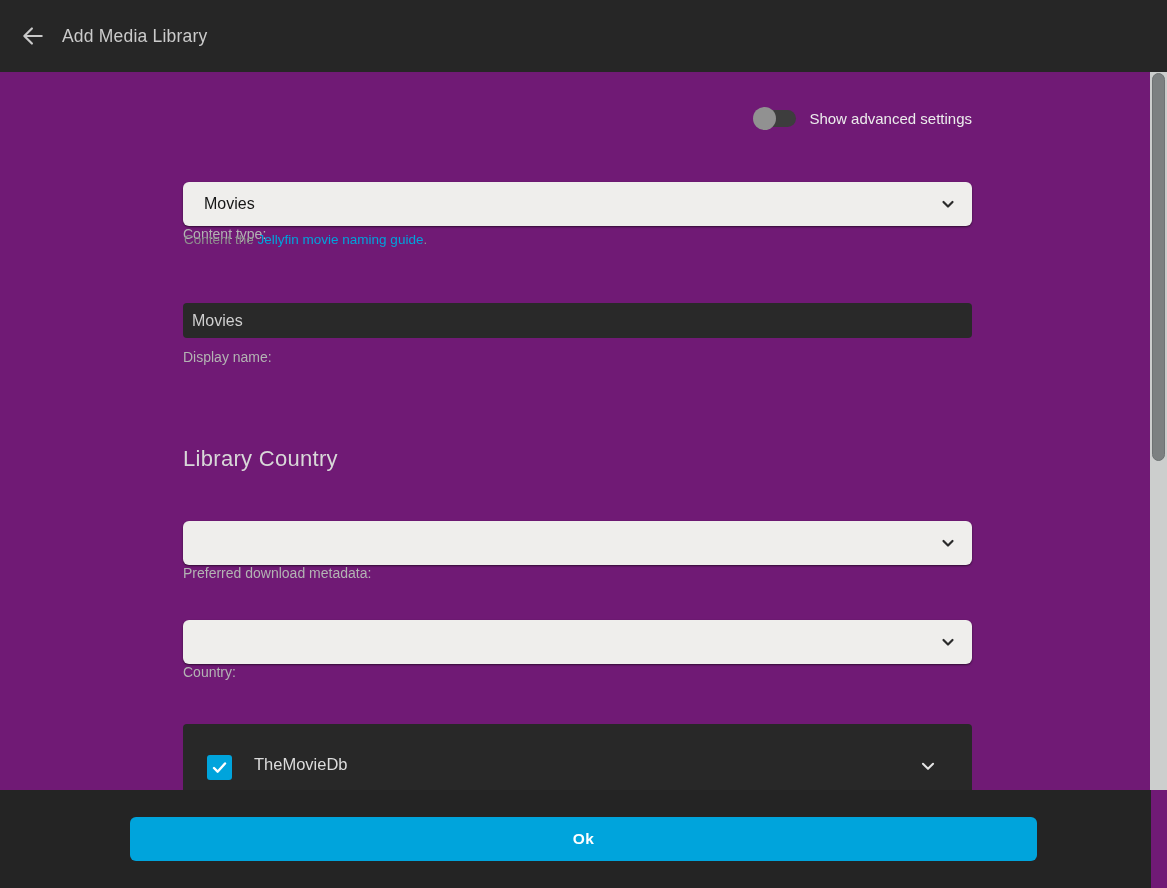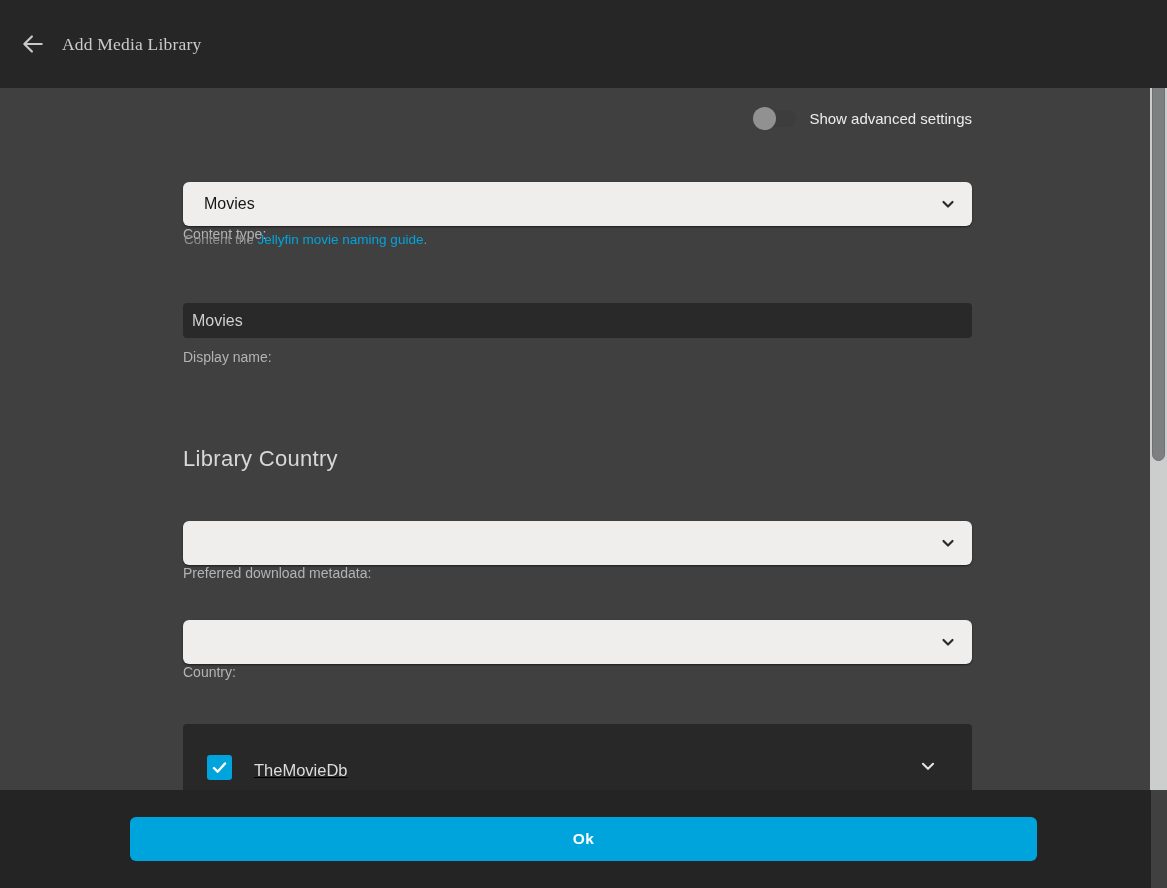--- a/index.html
+++ b/index.html
@@ -6,31 +6,31 @@
   html,body { width:1167px; height:888px; overflow:hidden; }
   body {
     position:relative;
     background:#0e0e0e;
     font-family:"Liberation Sans", "DejaVu Sans", sans-serif;
     -webkit-font-smoothing:antialiased;
   }
 
   
   .header {
-    position:absolute; top:0; left:0; width:1167px; height:88px;
-    background:#262626; display:flex; align-items:center; z-index:5;font-family:Liberation Serif, serif;
+    position:absolute; top:0; left:0; width:1167px; height:72px;
+    background:#262626; display:flex; align-items:center; z-index:5;
   }
   .back-btn {
     width:44px; height:44px; margin-left:11px; border:0; background:transparent;
     display:flex; align-items:center; justify-content:center; cursor:pointer; border-radius:50%;
   }
   .header-title { color:#cbcbcb; font-size:17.5px; font-weight:400; margin-left:7px; letter-spacing:.2px; }
 
   
-  .content { position:absolute; top:70px; left:0; right:0; bottom:0; background:#404040;padding-left:24px; }
+  .content { position:absolute; top:70px; left:0; right:0; bottom:0; background:#701a75;padding-left:24px; }
   .form-col { position:absolute; left:183px; top:0; width:789px; height:100%; }
 
   
   .advanced-row { position:absolute; top:36px; right:0; height:24px; display:flex; align-items:center; }
   .toggle { position:relative; width:42px; height:17px; background:#3d3d3d; border-radius:9px; cursor:pointer; }
   .toggle-knob {
     position:absolute; left:-1px; top:-3px; width:23px; height:23px;
     border-radius:50%; background:#919191;
   }
   .advanced-label { color:#ececec; font-size:15px; margin-left:13px; }
@@ -84,21 +84,21 @@
 
   
   .meta-card {
     position:absolute; top:654px; left:0; width:789px; height:112px;
     background:#282828; border-radius:4px;
   }
   .meta-row {
     display:flex; align-items:center; justify-content:space-between;
     padding:31px 35px 0 24px; cursor:pointer;
   }
-  .meta-left { display:flex; align-items:flex-end;text-decoration:underline; }
+  .meta-left { display:flex; align-items:flex-start; }
   .checkbox {
     width:25px; height:25px; background:#00a4dc; border-radius:3px;
     display:flex; align-items:center; justify-content:center; cursor:pointer;
   }
   .meta-label { color:#dcdcdc; font-size:16.5px; margin-left:22px; }
 
   
   .footer {
     position:absolute; left:0; right:16px; bottom:0; height:98px;
     background:#242424; z-index:6;

